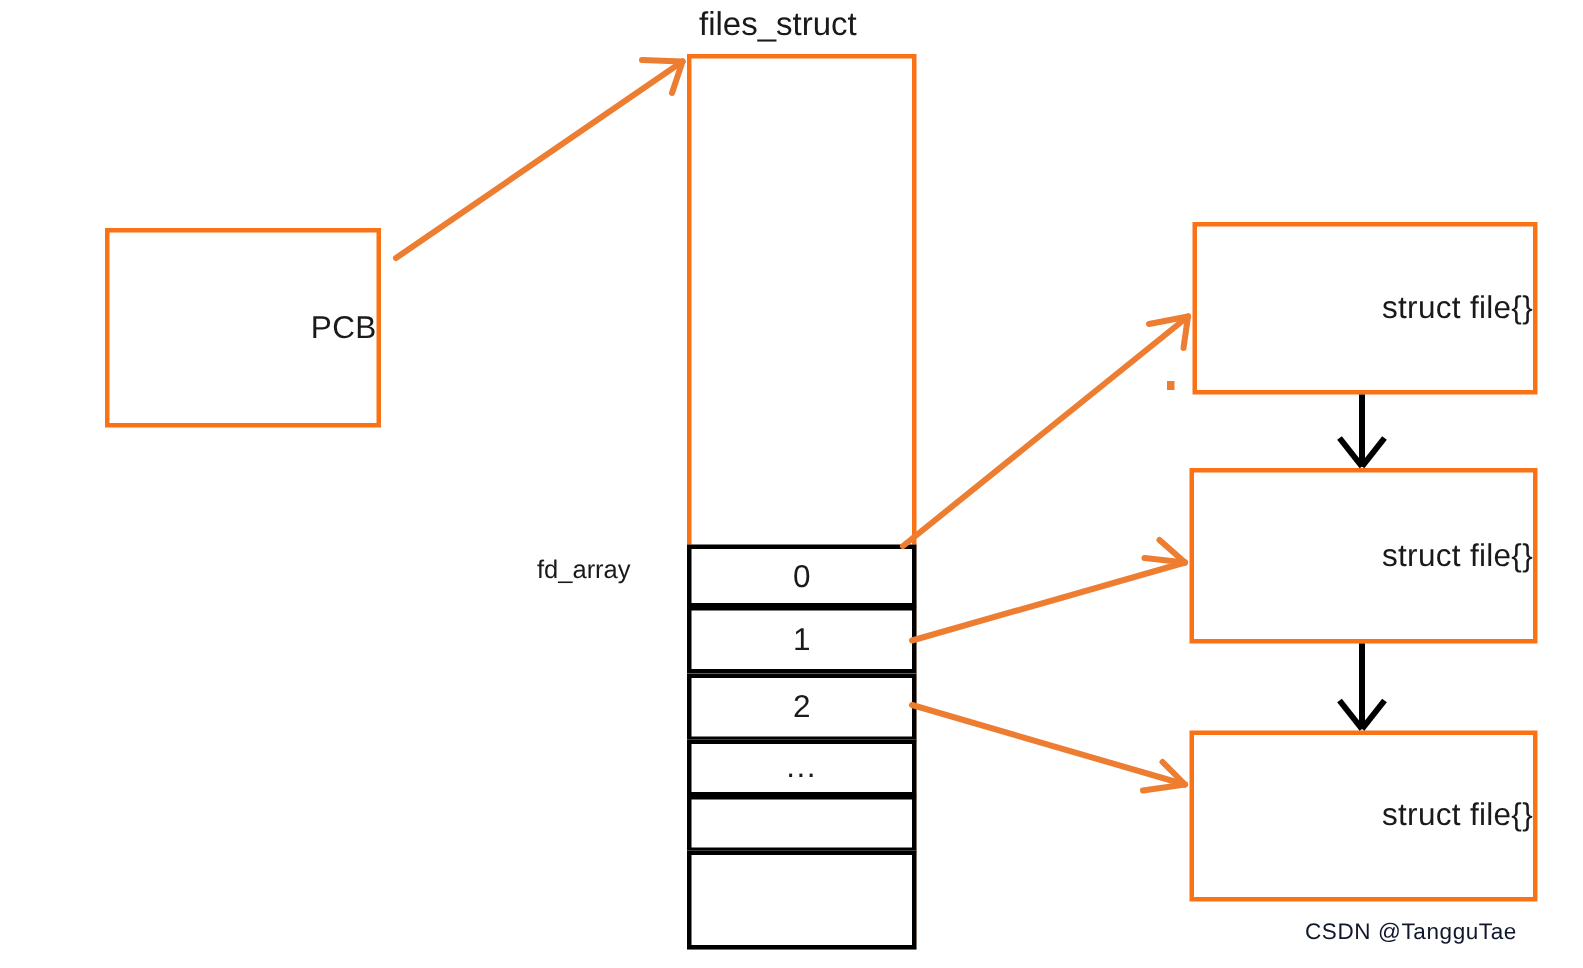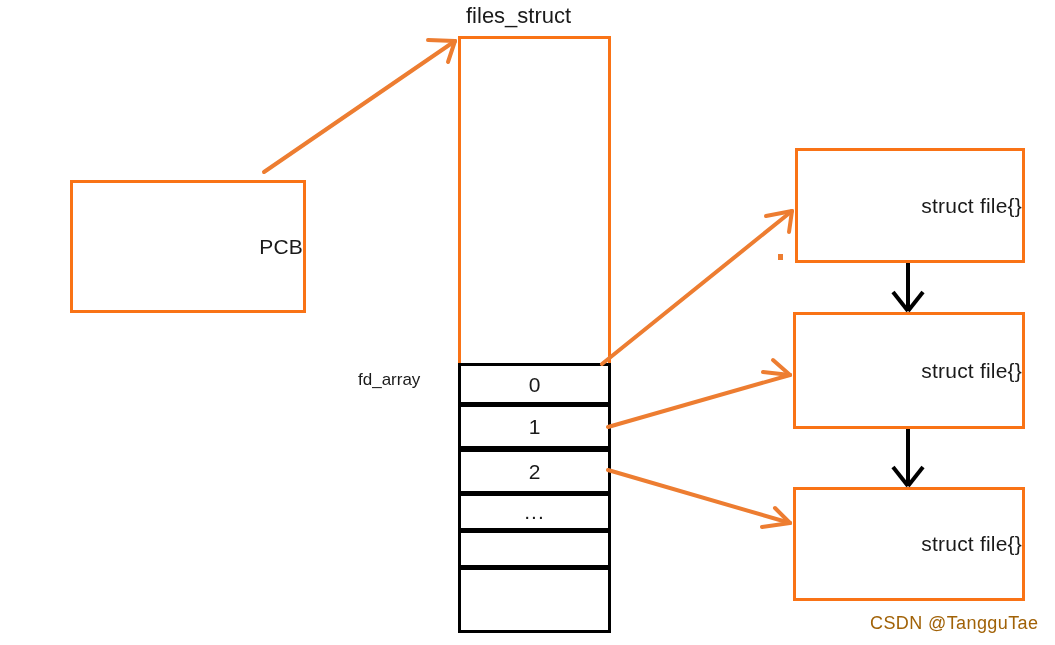--- a/index.html
+++ b/index.html
@@ -72,22 +72,22 @@
     line-height: 1;
   }
   .fd-ellipsis {
     font-size: 21px;
     letter-spacing: 1px;
     color: #1a1a1a;
   }
   
   #pcb-box {
     left: 70px;
-    top: 180px;
-    width: 236px;
+    top: 152px;
+    width: 184px;
     height: 133px;
   }
   
   #struct-file-1 {
     left: 795px;
     top: 148px;
     width: 230px;
     height: 115px;
   }
   #struct-file-2 {
@@ -107,22 +107,22 @@
     left: 0;
     top: 0;
     width: 1055px;
     height: 645px;
     pointer-events: none;
   }
   #watermark {
     position: absolute;
     left: 870px;
     top: 613px;
-    font-size: 18px;
-    color: #a16207;
+    font-size: 15px;
+    color: #0f172a;
     white-space: nowrap;
     letter-spacing: 0.4px;
   }
   .orange-dot {
     position: absolute;
     width: 5px;
     height: 6px;
     background: #ED7D31;
   }
 </style>

